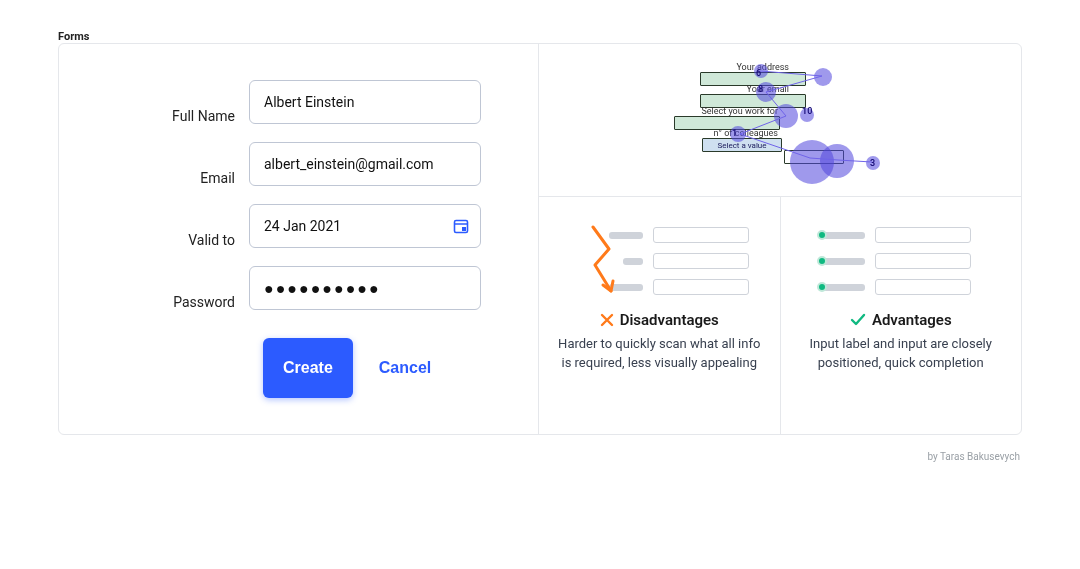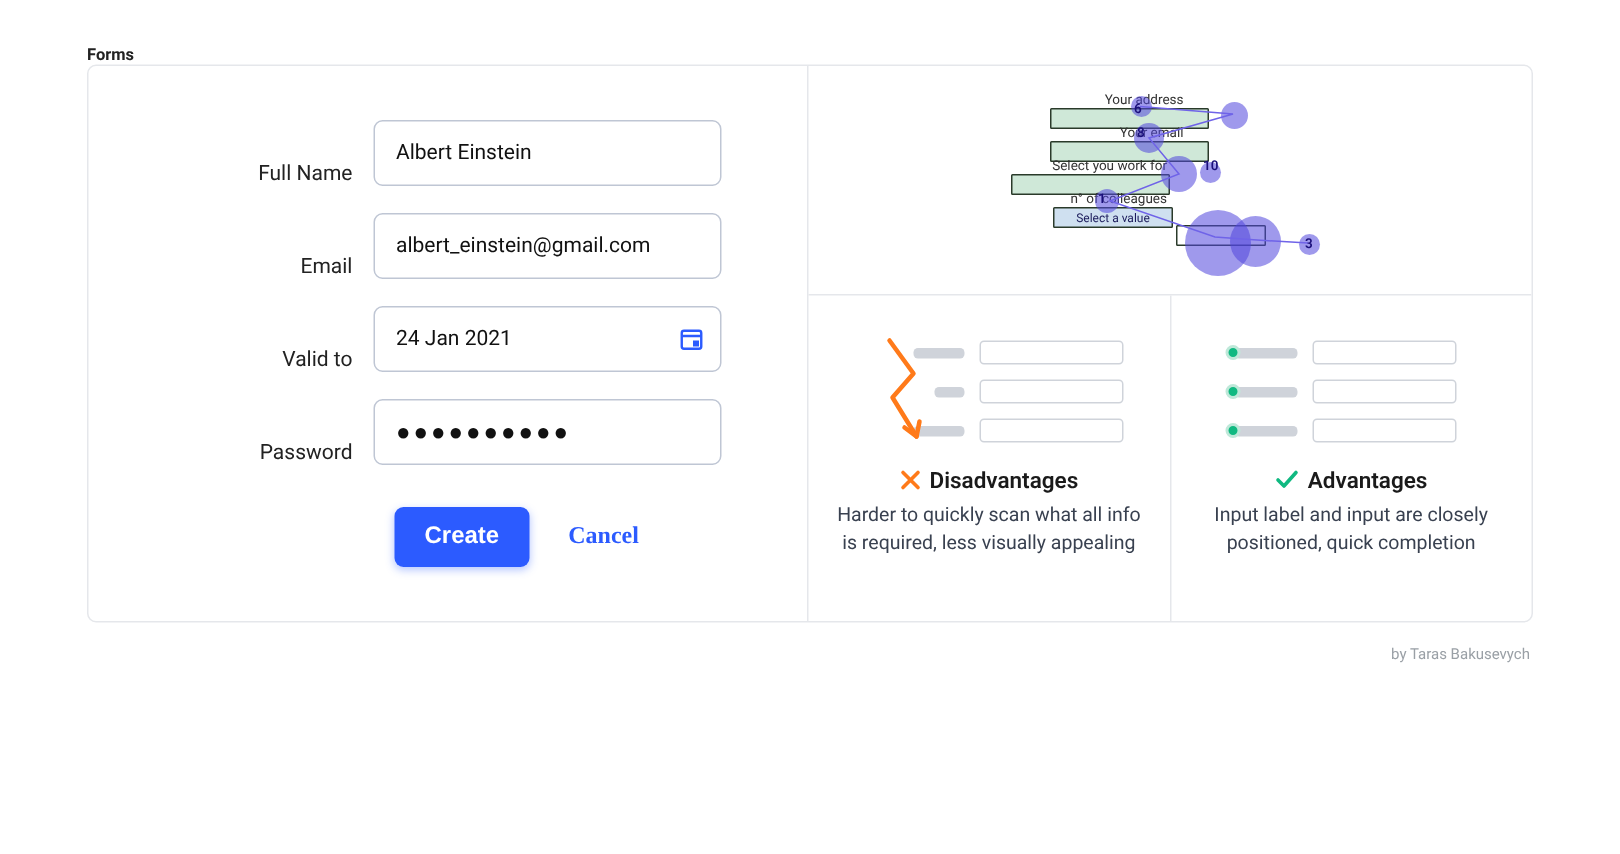--- a/index.html
+++ b/index.html
@@ -11,22 +11,22 @@
   .left { flex: 0 0 480px; border-right: 1px solid #e5e7eb; padding: 36px 40px 36px 40px; }
   .right { flex: 1; display: flex; flex-direction: column; }
   
   .row { display: flex; align-items: flex-end; margin-bottom: 18px; }
   .lbl { width: 150px; text-align: right; padding-right: 14px; font-size: 14px; color: #222; }
   .field { position: relative; width: 232px; }
   .input { width: 100%; height: 44px; border: 1px solid #bfc6d4; border-radius: 6px; padding: 0 14px; font-size: 14px; color: #111; background: #fff; display: flex; align-items: center; }
   .input .trailing { position: absolute; right: 12px; top: 50%; transform: translateY(-50%); color: #0d1a8a; display: inline-flex; }
   .dots { letter-spacing: 2px; font-size: 16px; color: #111; }
   .actions { display: flex; align-items: center; margin-top: 28px; padding-left: 164px; gap: 26px; }
-  .btn-primary { background: #2c5bff; color: #fff; border: none; border-radius: 6px; height: 40px; padding: 0 20px; font-size: 16px; font-weight: 600; cursor: pointer; box-shadow: 0 2px 6px rgba(44,91,255,.35); }
-  .btn-link { background: none; border: none; color: #2c5bff; font-size: 16px; font-weight: 600; cursor: pointer; font-family: Liberation Serif, serif; }
+  .btn-primary { background: #2c5bff; color: #fff; border: none; border-radius: 6px; height: 60px; padding: 0 20px; font-size: 16px; font-weight: 600; cursor: pointer; box-shadow: 0 2px 6px rgba(44,91,255,.35); }
+  .btn-link { background: none; border: none; color: #2c5bff; font-size: 16px; font-weight: 600; cursor: pointer; }
   
   .hero { padding: 14px 20px 18px; border-bottom: 1px solid #e5e7eb; }
   .hero-fig { position: relative; width: 220px; height: 120px; margin: 0 auto; }
   .hero-caption { text-align: center; font-size: 14px; color: #222; margin-top: 12px; }
   .study-row { position: absolute; display: flex; align-items: center; flex-direction: column; }
   .study-label { font-size: 9px; color: #333; text-align: right; white-space: nowrap; padding-right: 6px; }
   .study-input { border: 1px solid #2a3a2a; background: #cfe8d8; height: 14px; width: 106px; border-radius: 1px; }
   .study-input.blue { background: #cfe0f0; width: 80px; }
   .study-input.white { background: #fff; width: 60px; }
   .blob { position: absolute; background: rgba(80,70,220,.55); border-radius: 50%; }

